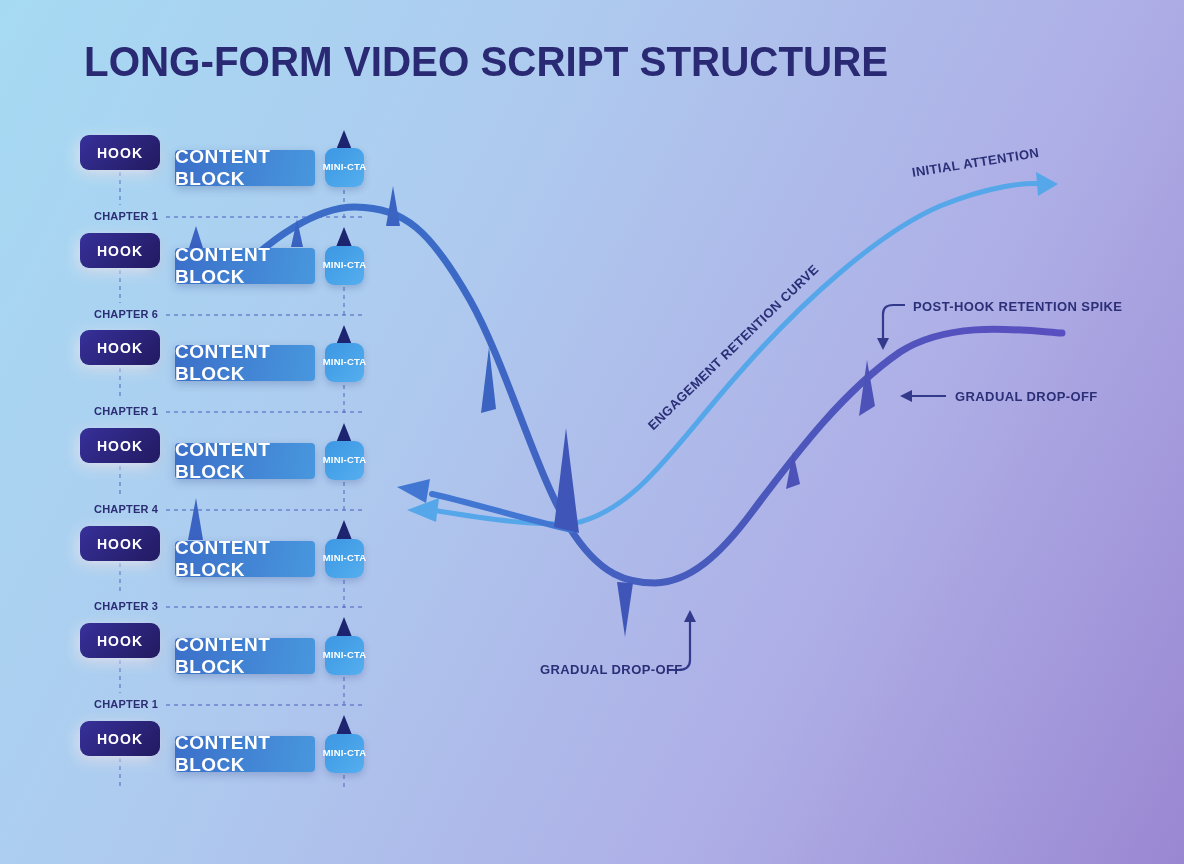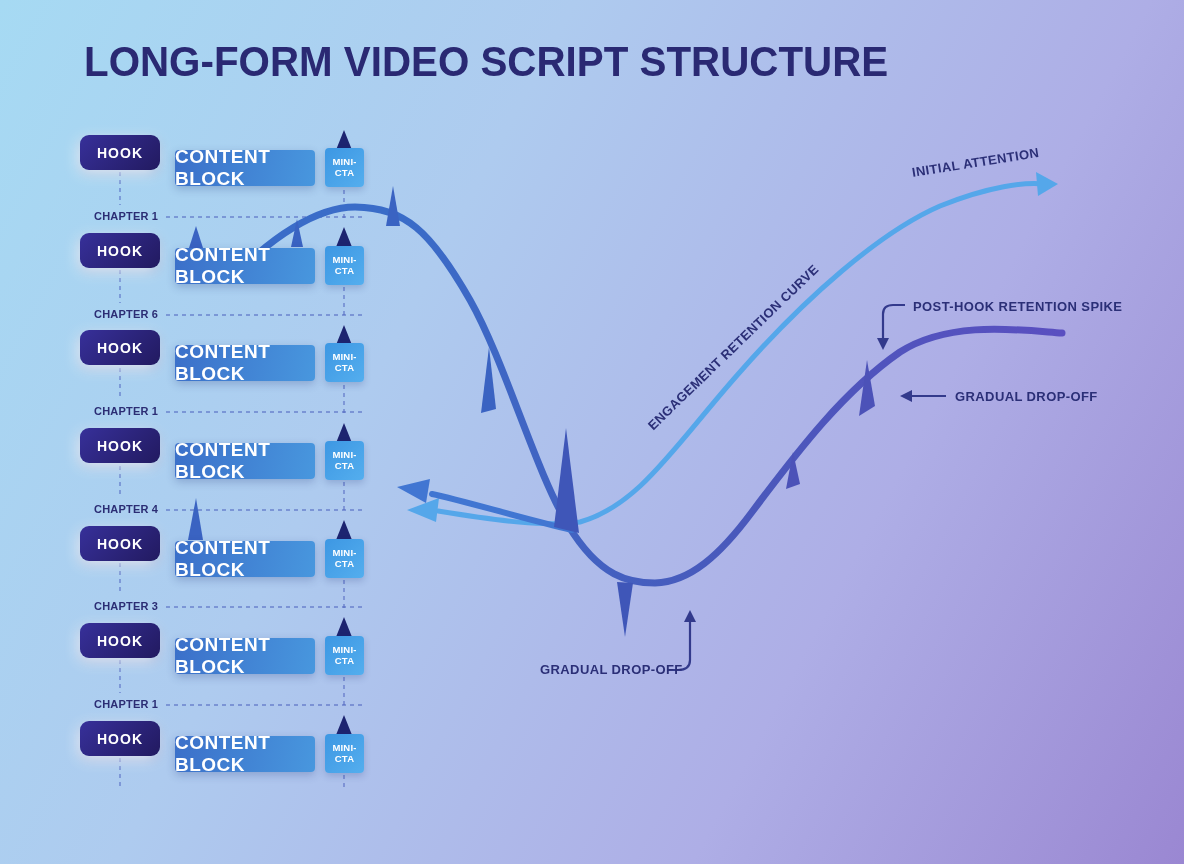--- a/index.html
+++ b/index.html
@@ -21,24 +21,24 @@
     color:#fff;font-weight:bold;font-size:14px;letter-spacing:1px;
   }
   .content{
     position:absolute;left:175px;width:140px;height:36px;border-radius:4px;
     background:linear-gradient(100deg,#3b6fc9,#4897de);
     box-shadow:0 3px 8px rgba(30,50,120,.25);
     display:flex;align-items:center;justify-content:center;
     color:#fff;font-weight:bold;font-size:19px;letter-spacing:.5px;
   }
   .cta{
-    position:absolute;left:325px;width:39px;height:39px;border-radius:4px;
+    position:absolute;left:325px;width:39px;height:39px;border-radius:9px;
     background:linear-gradient(135deg,#3d97e3,#54aeee);
     box-shadow:0 3px 7px rgba(30,50,120,.22);
-    display:flex;flex-direction:column;align-items:center;justify-content:center;
+    display:flex;align-items:center;justify-content:center;
     color:#fff;font-weight:bold;font-size:9.5px;line-height:1.15;letter-spacing:.2px;text-align:center;
   }
   .chapter{
     position:absolute;left:94px;color:#2b2d74;font-weight:bold;font-size:11px;
     letter-spacing:.2px;white-space:nowrap;
   }
   .anno{
     position:absolute;color:#2b2f77;font-weight:600;font-size:13px;
     letter-spacing:.4px;white-space:nowrap;
   }

